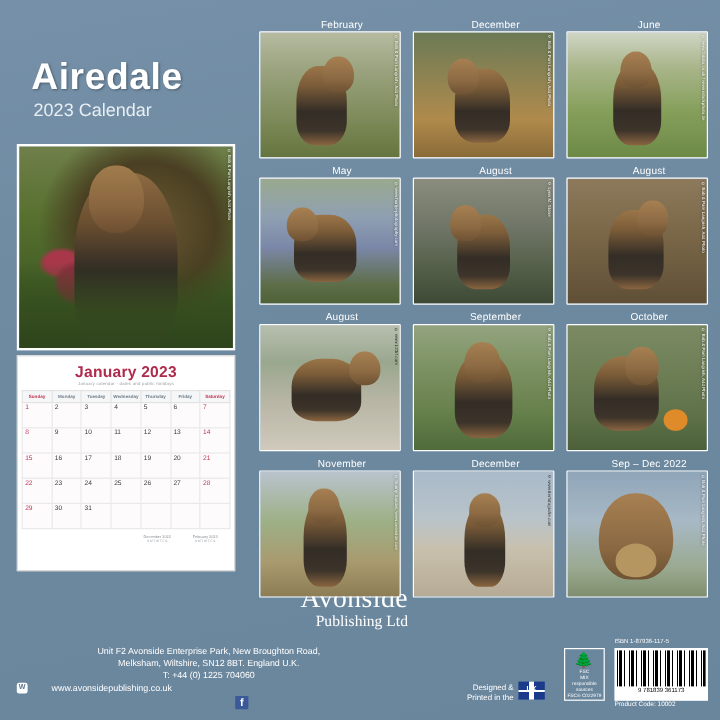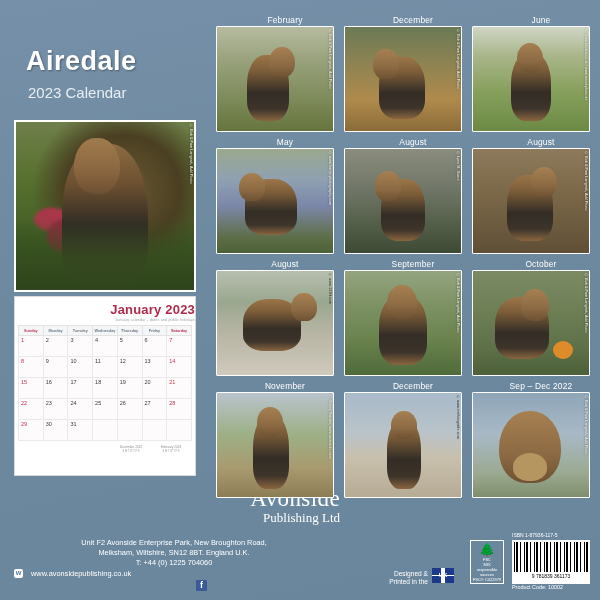--- a/index.html
+++ b/index.html
@@ -14,21 +14,21 @@
     width:600px;height:600px;
     background:linear-gradient(170deg,#7590a8 0%,#6d899f 45%,#6a869d 100%);
   }
 
   
   .left{
     position:absolute;left:0;top:0;width:208px;height:600px;
   }
   .title{
     position:absolute;left:26px;top:46px;
-    color:#ffffff;font-size:27px;font-weight:bold;letter-spacing:.5px;
+    color:#ffffff;font-size:31px;font-weight:bold;letter-spacing:.5px;
     text-shadow:1px 1px 2px rgba(0,0,0,.35);
   }
   .subtitle{
     position:absolute;left:28px;top:84px;
     color:#e8eef3;font-size:15px;font-weight:normal;
   }
   .hero{
     position:absolute;left:14px;top:120px;width:182px;height:172px;
     border:2px solid #ffffff;box-sizing:border-box;
     background:
@@ -53,21 +53,21 @@
     position:absolute;left:0;top:96px;width:182px;height:76px;
     background:linear-gradient(180deg,rgba(63,90,36,.0) 0%, rgba(52,76,30,.85) 55%, #2d431c 100%);
   }
 
   
   .calbox{
     position:absolute;left:14px;top:296px;width:182px;height:180px;
     background:#ffffff;border:1px solid #d9d9d9;box-sizing:border-box;
   }
   .calhead{
-    text-align:right;padding-top:5px;
+    text-align:center;padding-top:5px;
   }
   .calhead .m{
     color:#b02a4b;font-size:13px;font-weight:bold;letter-spacing:.2px;
   }
   .calhead .sub{
     color:#9aa0a6;font-size:3.6px;letter-spacing:.2px;margin-top:1px;
   }
   table.cal{
     width:174px;margin:3px auto 0;border-collapse:collapse;
     table-layout:fixed;
@@ -102,21 +102,21 @@
   .brand .b2{font-size:13px;font-family:"Liberation Serif", serif;margin-top:-2px;}
 
   .addr{
     position:absolute;left:8px;top:538px;width:332px;text-align:center;
     color:#ffffff;font-size:7.4px;line-height:10px;
   }
   .contact{
     position:absolute;left:14px;top:568px;width:330px;
     color:#ffffff;font-size:7.4px;line-height:11px;
   }
-  .contact .row{display:flex;align-items:center;gap:8px;}
+  .contact .row{display:flex;align-items:center;gap:20px;}
   .badge{
     display:inline-flex;align-items:center;justify-content:center;
     width:9px;height:9px;border-radius:2px;background:#ffffff;color:#5b7992;
     font-size:6px;font-weight:bold;
   }
   .fb{
     position:absolute;left:196px;top:580px;width:11px;height:11px;
     background:#3b5998;color:#fff;font-size:9px;font-weight:bold;
     text-align:center;line-height:11px;border-radius:1px;
   }

